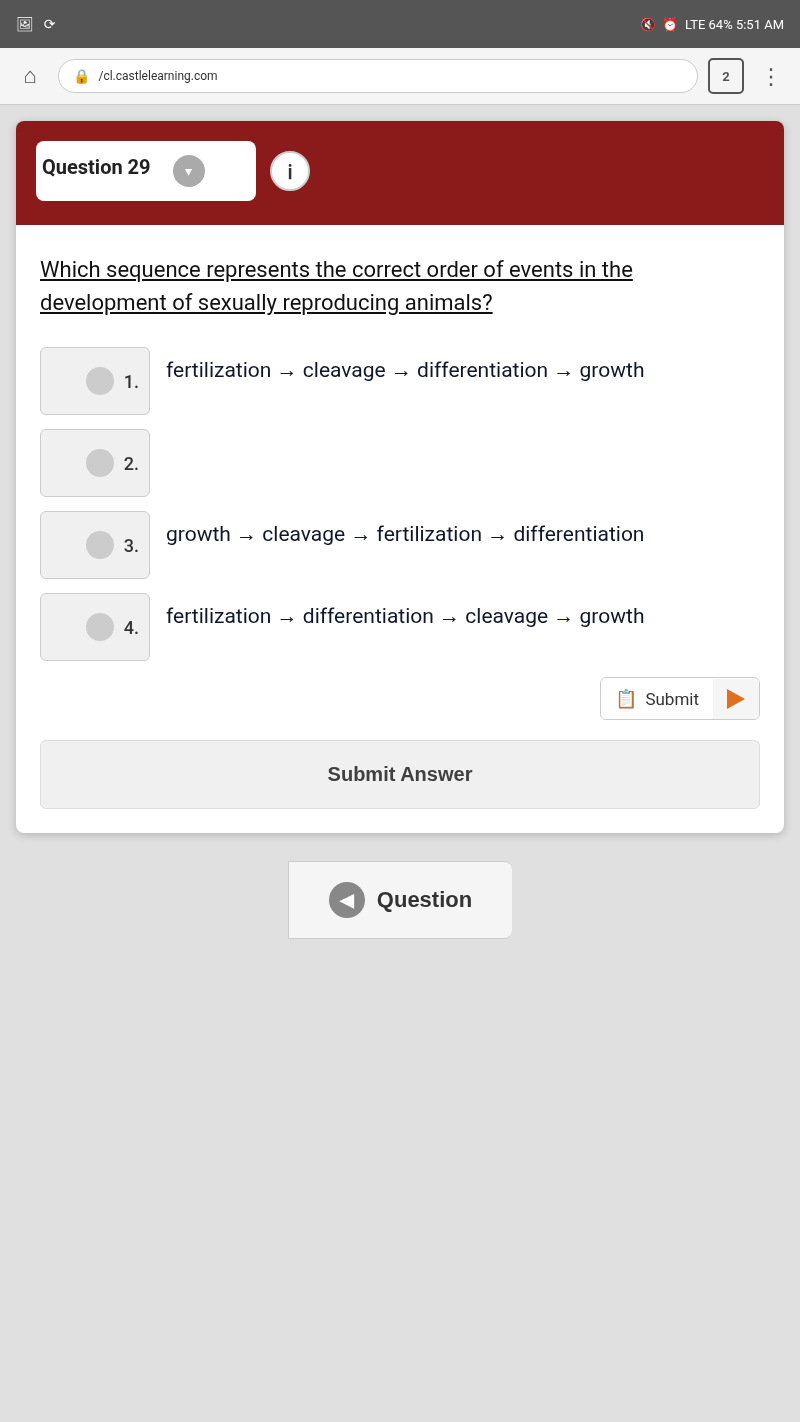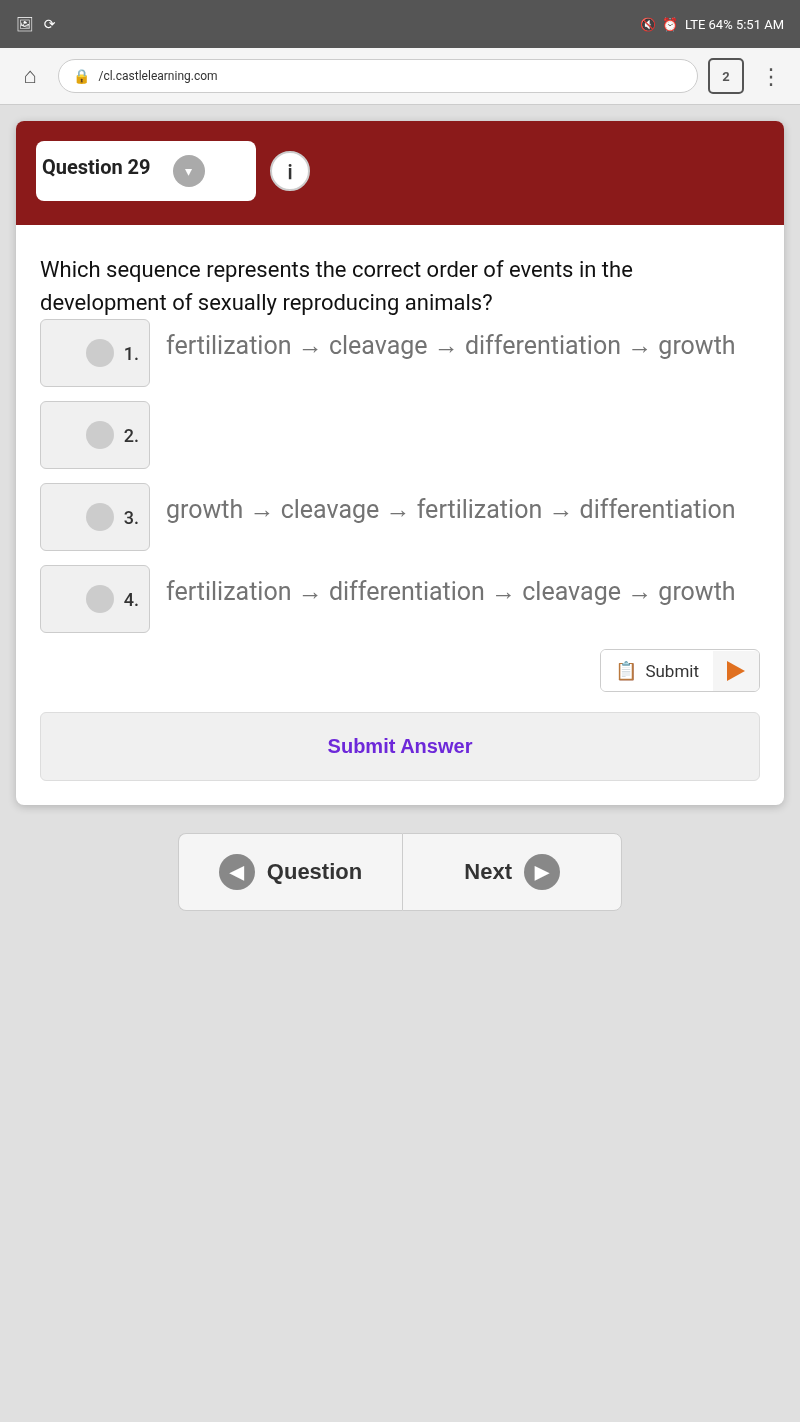--- a/index.html
+++ b/index.html
@@ -155,20 +155,22 @@
     }
 
     
     .question-body {
       padding: 28px 24px 20px 24px;
     }
     .question-text {
       font-size: 22px;
       line-height: 1.5;
       color: #111;
+      margin-bottom: 28px;
+      text-decoration: underline;
     }
 
     
     .answer-option {
       display: flex;
       align-items: flex-start;
       margin-bottom: 14px;
       cursor: pointer;
     }
     .answer-box {
@@ -190,23 +192,23 @@
       background: #ccc;
       border-radius: 50%;
       flex-shrink: 0;
     }
     .answer-number {
       font-size: 18px;
       color: #333;
       font-weight: 500;
     }
     .answer-text {
-      font-size: 25px;
+      font-size: 21px;
       line-height: 1.5;
-      color: #737373;
+      color: #0f172a;
       padding: 8px 0 8px 16px;
       flex: 1;
     }
 
     
     .listen-row {
       display: flex;
       justify-content: flex-end;
       margin: 16px 0 20px 0;
     }
@@ -249,21 +251,21 @@
     
     .submit-btn {
       display: block;
       width: 100%;
       background: #f0f0f0;
       border: 1px solid #ddd;
       border-radius: 6px;
       padding: 22px;
       font-size: 20px;
       font-weight: bold;
-      color: #6d28d9;
+      color: #404040;
       text-align: center;
       cursor: pointer;
       margin-bottom: 4px;
     }
 
     
     .nav-row {
       display: flex;
       justify-content: center;
       align-items: center;
@@ -403,17 +405,13 @@
     <button class="submit-btn">Submit Answer</button>
 
   </div>
 </div>
 
 <div class="nav-row">
   <button class="nav-btn">
     <div class="nav-arrow">◀</div>
     <span>Question</span>
   </button>
-  <button class="nav-btn">
-    <span>Next</span>
-    <div class="nav-arrow">▶</div>
-  </button>
 </div>
 
 </body></html>

